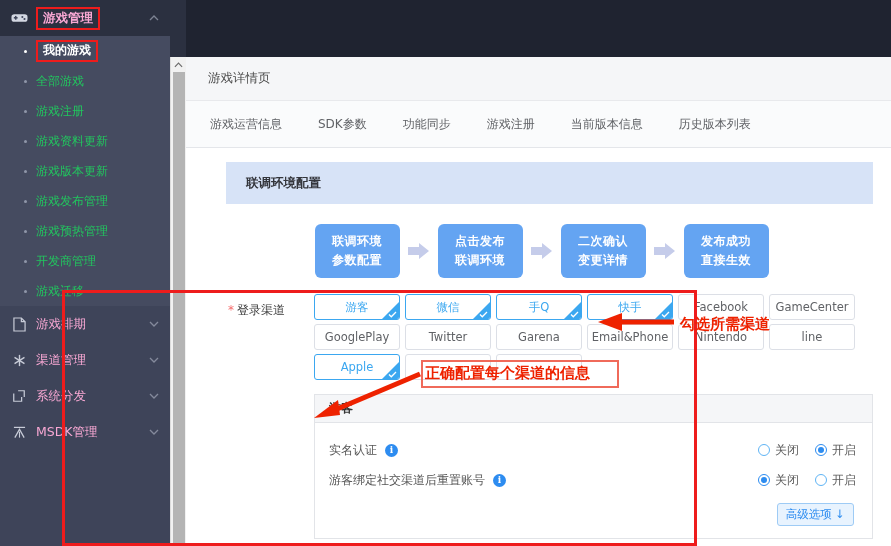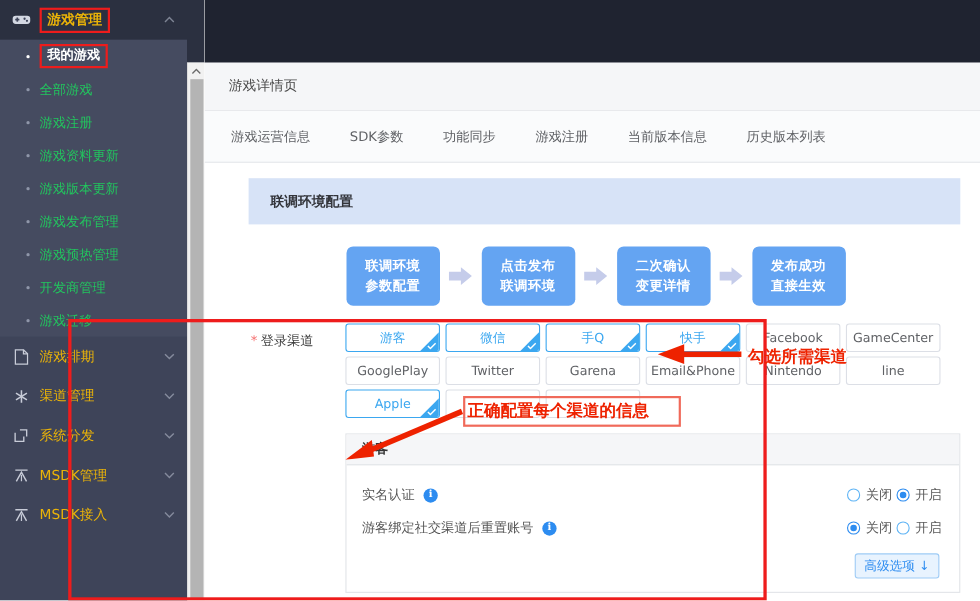--- a/index.html
+++ b/index.html
@@ -38,21 +38,21 @@
   }
   .logo-text {
     color:#ffffff; font-size:17px; font-weight:bold;
     letter-spacing:1px; font-style:italic;
     font-family:"DejaVu Sans","Liberation Sans",sans-serif;
     white-space:nowrap;
   }
 
   .nav-group-head {
     height:36px; display:flex; align-items:center;
-    padding:0 10px 0 10px; color:#eab308; font-size:12.5px;
+    padding:0 10px 0 10px; color:#f9a8d4; font-size:12.5px;
     position:relative; cursor:pointer;
   }
   .nav-group-head.active { background:#2b3040; }
   .nav-ico {
     width:18px; height:16px; flex:none; margin-right:8px;
     display:flex; align-items:center; justify-content:center;
     color:#c8ccd8;
   }
   .nav-label { flex:1; white-space:nowrap; }
   .nav-label.boxed {
@@ -193,21 +193,21 @@
   .grow {
     display:flex; align-items:center; height:30px; font-size:12px; color:#555;
   }
   .grow .gname { display:flex; align-items:center; }
   .info-ico {
     width:13px; height:13px; border-radius:50%; background:#2d8cf0;
     color:#fff; font-size:9px; font-weight:bold;
     display:inline-flex; align-items:center; justify-content:center;
     margin-left:8px; font-family:"DejaVu Serif","Liberation Serif",serif;
   }
-  .radios { margin-left:auto; display:flex; align-items:flex-start; gap:4px; }
+  .radios { margin-left:auto; display:flex; align-items:flex-start; gap:16px; }
   .radio { display:flex; align-items:center; cursor:pointer; font-size:12px; color:#5a5a5a; }
   .rdot {
     width:12px; height:12px; border-radius:50%; border:1px solid #5fb4f5;
     margin-right:5px; flex:none; background:#fff; position:relative;
   }
   .radio.on .rdot { border-color:#2d8cf0; }
   .radio.on .rdot:after {
     content:""; position:absolute; left:2px; top:2px;
     width:6px; height:6px; border-radius:50%; background:#2d8cf0;
   }
@@ -351,35 +351,20 @@
         </svg>
       </span>
       <span class="nav-label">MSDK管理</span>
       <span class="chev">
         <svg viewBox="0 0 12 12" width="12" height="12">
             <path d="M2 4 L6 8 L10 4" stroke="#aab0c0" stroke-width="1.3" fill="none"></path>
           </svg>
       </span>
     </div>
 
-    <div class="nav-group-head">
-      <span class="nav-ico">
-        <svg viewBox="0 0 16 14" width="15" height="13">
-          <line x1="2" y1="1.5" x2="14" y2="1.5" stroke="#c8ccd8" stroke-width="1.3"></line>
-          <path d="M3 12.5 L8 3.5 L13 12.5" fill="none" stroke="#c8ccd8" stroke-width="1.4"></path>
-          <line x1="8" y1="6" x2="8" y2="12.5" stroke="#c8ccd8" stroke-width="1.2"></line>
-        </svg>
-      </span>
-      <span class="nav-label">MSDK接入</span>
-      <span class="chev">
-        <svg viewBox="0 0 12 12" width="12" height="12">
-            <path d="M2 4 L6 8 L10 4" stroke="#aab0c0" stroke-width="1.3" fill="none"></path>
-          </svg>
-      </span>
-    </div>
   </div>
 
   <div class="sb-strip"></div>
   <div class="scrollbar">
     <div class="sb-arrow">
       <svg viewBox="0 0 10 6" width="9" height="6">
           <path d="M1 5 L5 1 L9 5" stroke="#6b6b6b" stroke-width="1.3" fill="none"></path>
         </svg>
     </div>
     <div class="sb-thumb"></div>

